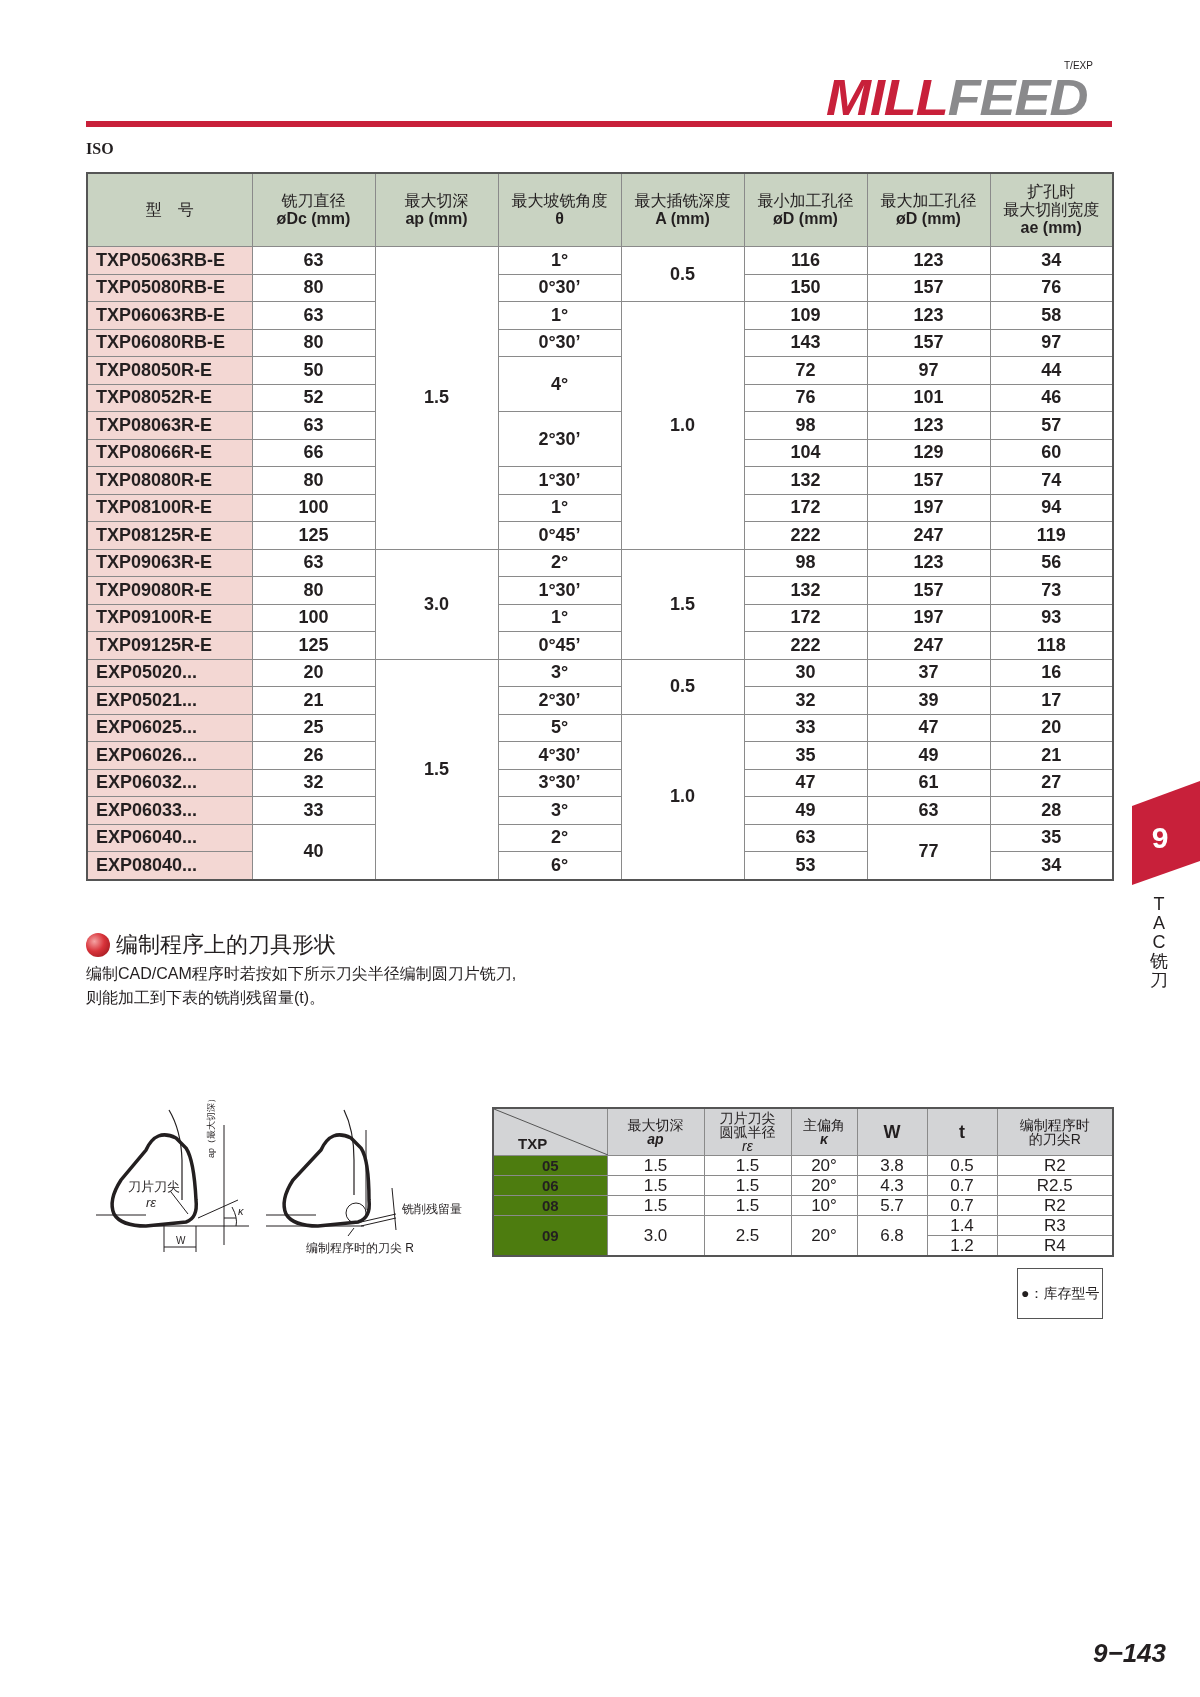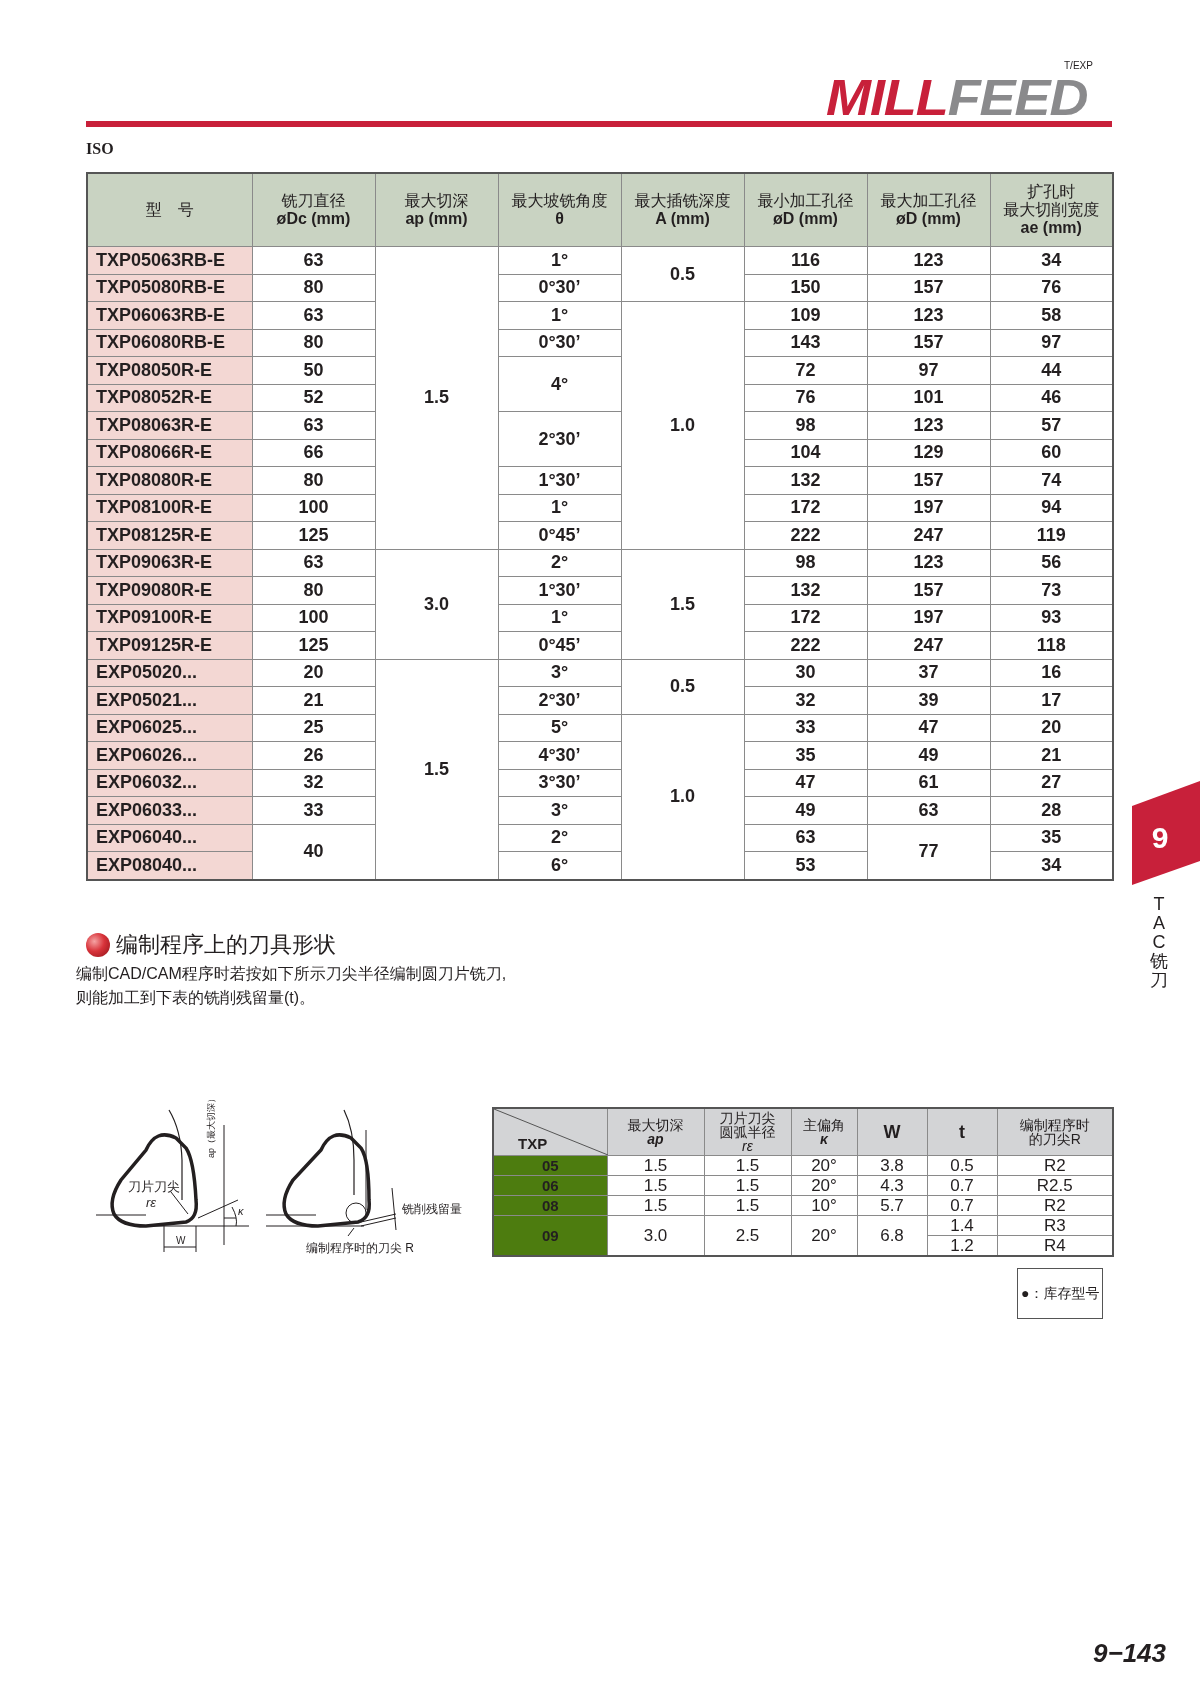--- a/index.html
+++ b/index.html
@@ -28,21 +28,21 @@
     background: #c9d3c2; font-weight: 400; font-size: 16px; line-height: 18px; height: 72px; color: #231f20;
   }
   .main-table th .sub { font-weight: 700; }
   .main-table td { font-weight: 700; font-size: 18px; height: 26.5px; }
   .main-table td.model { background: #f3d7d3; text-align: left; padding-left: 8px; }
   .main-table { border: 2px solid #555; }
 
   
   .sec-title { left: 86px; top: 930px; display: flex; align-items: center; font-size: 22px; }
   .ball { width: 24px; height: 24px; border-radius: 50%; background: radial-gradient(circle at 35% 35%, #f5a3a3 0%, #d8333a 45%, #8e1016 100%); margin-right: 6px; }
-  .sec-desc { left: 76px; top: 962px; font-size: 16px; line-height: 24px; }
+  .sec-desc { left: 86px; top: 962px; font-size: 16px; line-height: 24px; }
 
   
   .diagram { left: 86px; top: 1100px; width: 400px; height: 160px; }
 
   
   .txp-table { left: 492px; top: 1107px; width: 620px; border: 2px solid #555; table-layout: fixed; }
   .txp-table th, .txp-table td { border: 1px solid #8a8a8a; text-align: center; padding: 0; }
   .txp-table th { background: #d3d4d6; font-weight: 400; font-size: 14px; line-height: 14px; height: 46px; }
   .txp-table td { font-size: 17px; height: 19px; line-height: 19px; }
   .txp-table td.size { background: #4d7c0f; font-weight: 700; font-size: 15px; }

